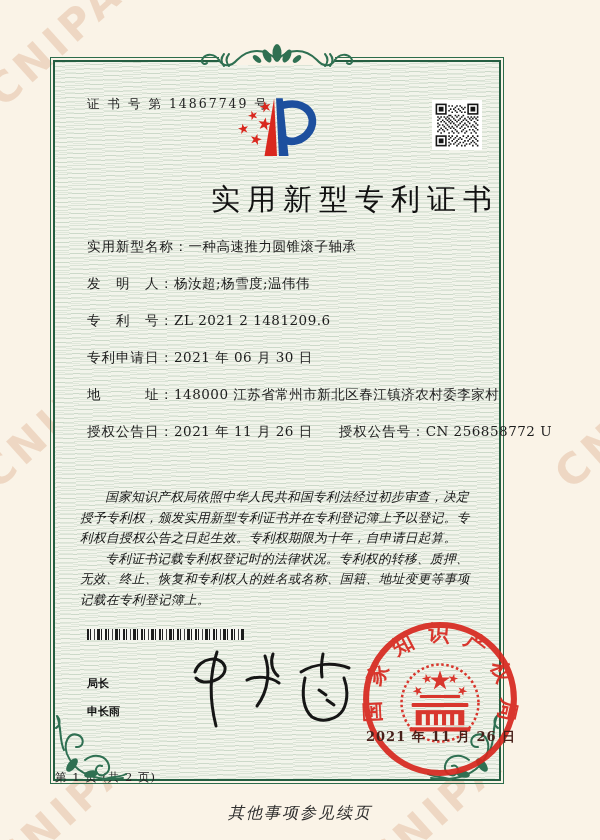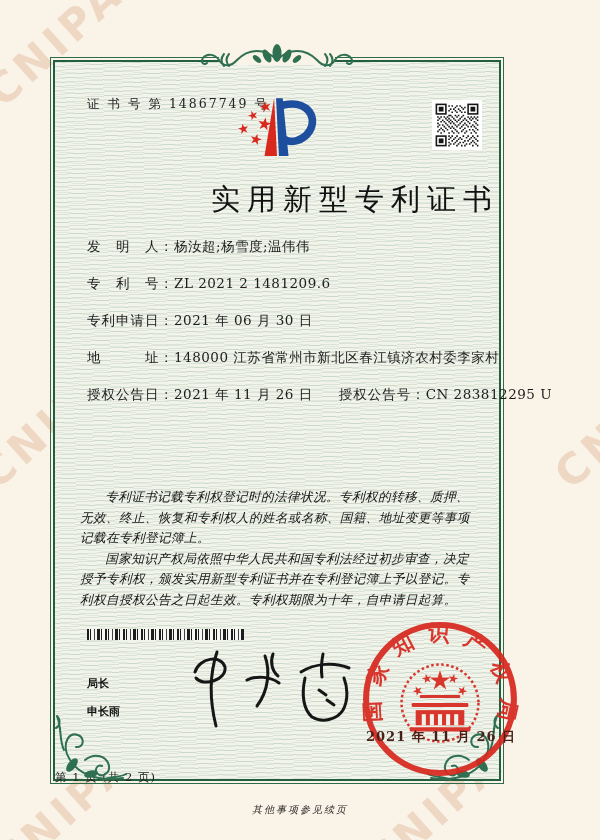--- a/index.html
+++ b/index.html
@@ -69,21 +69,21 @@
   .seal-date{
     position:absolute;left:306px;top:666px;width:160px;text-align:center;z-index:7;
     font-weight:bold;font-size:13px;letter-spacing:1px;color:#47201a;
   }
   .page-no{
     position:absolute;left:0;right:0;top:708px;
     font-size:11.5px;letter-spacing:1px;color:#222;
   }
   .continuation{
     position:absolute;left:0;right:0;top:803px;text-align:center;z-index:2;
-    font-size:10px;font-style:italic;letter-spacing:2px;color:#2e2e2e;
+    font-size:16px;font-style:italic;letter-spacing:2px;color:#2e2e2e;
   }
   .gstroke{stroke:#2f7052;fill:none;stroke-width:2;stroke-linecap:round;}
   .gfill{fill:#2f7052;stroke:none;}
 </style>
 </head>
 <body>
 
 <div class="wm" style="left:-28px;top:18px;">CNIPA</div>
 <div class="wm" style="left:330px;top:110px;font-size:36px;color:rgba(228,190,165,0.4);">CNIPA</div>
 <div class="wm" style="left:356px;top:275px;font-size:34px;color:rgba(224,185,160,0.38);">CNIPA</div>
@@ -163,39 +163,42 @@
             <rect x="23" y="3" width="3" height="3"></rect>
             <rect x="3" y="23" width="3" height="3"></rect>
           <path d="M9,2h1v1h-1z M11,2h1v1h-1z M14,2h1v1h-1z M16,2h1v1h-1z M13,3h1v1h-1z M17,3h1v1h-1z M19,3h1v1h-1z M10,4h1v1h-1z M12,4h1v1h-1z M15,4h1v1h-1z M18,4h1v1h-1z M9,5h1v1h-1z M13,5h1v1h-1z M16,5h1v1h-1z M11,6h1v1h-1z M14,6h1v1h-1z M17,6h1v1h-1z M19,6h1v1h-1z M9,8h2v1h-2z M13,8h1v1h-1z M15,8h1v1h-1z M18,8h1v1h-1z M2,9h1v1h-1z M4,9h1v1h-1z M6,9h1v1h-1z M8,9h1v1h-1z M11,9h1v1h-1z M14,9h1v1h-1z M17,9h1v1h-1z M21,9h1v1h-1z M23,9h1v1h-1z M25,9h1v1h-1z M27,9h1v1h-1z M3,10h1v1h-1z M7,10h1v1h-1z M9,10h1v1h-1z M12,10h1v1h-1z M16,10h1v1h-1z M19,10h1v1h-1z M22,10h1v1h-1z M24,10h1v1h-1z M26,10h1v1h-1z M2,11h1v1h-1z M5,11h1v1h-1z M8,11h1v1h-1z M10,11h1v1h-1z M13,11h1v1h-1z M15,11h1v1h-1z M18,11h1v1h-1z M20,11h1v1h-1z M23,11h1v1h-1z M27,11h1v1h-1z M4,12h1v1h-1z M6,12h1v1h-1z M9,12h1v1h-1z M11,12h1v1h-1z M14,12h1v1h-1z M17,12h1v1h-1z M21,12h1v1h-1z M25,12h1v1h-1z M2,13h1v1h-1z M7,13h1v1h-1z M10,13h1v1h-1z M12,13h1v1h-1z M16,13h1v1h-1z M19,13h1v1h-1z M22,13h1v1h-1z M26,13h1v1h-1z M3,14h1v1h-1z M5,14h1v1h-1z M8,14h1v1h-1z M13,14h1v1h-1z M15,14h1v1h-1z M18,14h1v1h-1z M20,14h1v1h-1z M24,14h1v1h-1z M27,14h1v1h-1z M2,15h1v1h-1z M6,15h1v1h-1z M9,15h1v1h-1z M11,15h1v1h-1z M14,15h1v1h-1z M17,15h1v1h-1z M21,15h1v1h-1z M23,15h1v1h-1z M25,15h1v1h-1z M4,16h1v1h-1z M7,16h1v1h-1z M10,16h1v1h-1z M12,16h1v1h-1z M16,16h1v1h-1z M19,16h1v1h-1z M26,16h1v1h-1z M3,17h1v1h-1z M5,17h1v1h-1z M8,17h1v1h-1z M13,17h1v1h-1z M18,17h1v1h-1z M22,17h1v1h-1z M24,17h1v1h-1z M27,17h1v1h-1z M2,18h1v1h-1z M6,18h1v1h-1z M11,18h1v1h-1z M14,18h1v1h-1z M17,18h1v1h-1z M20,18h1v1h-1z M25,18h1v1h-1z M4,19h1v1h-1z M9,19h1v1h-1z M12,19h1v1h-1z M15,19h1v1h-1z M19,19h1v1h-1z M23,19h1v1h-1z M26,19h1v1h-1z M9,21h1v1h-1z M11,21h1v1h-1z M14,21h1v1h-1z M18,21h1v1h-1z M21,21h1v1h-1z M24,21h1v1h-1z M27,21h1v1h-1z M10,22h1v1h-1z M13,22h1v1h-1z M16,22h1v1h-1z M20,22h1v1h-1z M23,22h1v1h-1z M25,22h1v1h-1z M9,23h1v1h-1z M12,23h1v1h-1z M15,23h1v1h-1z M17,23h1v1h-1z M22,23h1v1h-1z M26,23h1v1h-1z M11,24h1v1h-1z M14,24h1v1h-1z M19,24h1v1h-1z M21,24h1v1h-1z M24,24h1v1h-1z M27,24h1v1h-1z M9,25h1v1h-1z M13,25h1v1h-1z M16,25h1v1h-1z M18,25h1v1h-1z M23,25h1v1h-1z M25,25h1v1h-1z M10,26h1v1h-1z M12,26h1v1h-1z M15,26h1v1h-1z M20,26h1v1h-1z M22,26h1v1h-1z M26,26h1v1h-1z M9,27h1v1h-1z M14,27h1v1h-1z M17,27h1v1h-1z M19,27h1v1h-1z M24,27h1v1h-1z M27,27h1v1h-1z"></path>
         </g>
       </svg>
 
       <div class="title">实用新型专利证书</div>
 
       <div class="fields">
         <div class="field-row">
+          <span class="flabel">实用新型名称：</span><span class="fvalue">一种高速推力圆锥滚子轴承</span>
+        </div>
+        <div class="field-row">
           <span class="flabel">发　明　人：</span><span class="fvalue">杨汝超;杨雪度;温伟伟</span>
         </div>
         <div class="field-row">
           <span class="flabel">专　利　号：</span><span class="fvalue">ZL 2021 2 1481209.6</span>
         </div>
         <div class="field-row">
           <span class="flabel">专利申请日：</span><span class="fvalue">2021 年 06 月 30 日</span>
         </div>
         <div class="field-row">
           <span class="flabel">地　　　址：</span><span class="fvalue">148000 江苏省常州市新北区春江镇济农村委李家村</span>
         </div>
         <div class="field-row">
-          <span class="flabel">授权公告日：</span><span class="fvalue">2021 年 11 月 26 日</span><span class="flabel flabel2">授权公告号：</span><span class="fvalue">CN 283812295 U</span>
+          <span class="flabel">授权公告日：</span><span class="fvalue">2021 年 11 月 26 日</span><span class="flabel flabel2">授权公告号：</span><span class="fvalue">CN 256858772 U</span>
         </div>
       </div>
 
       <div class="paras">
+        <p>国家知识产权局依照中华人民共和国专利法经过初步审查，决定授予专利权，颁发实用新型专利证书并在专利登记簿上予以登记。专利权自授权公告之日起生效。专利权期限为十年，自申请日起算。</p>
         <p>专利证书记载专利权登记时的法律状况。专利权的转移、质押、无效、终止、恢复和专利权人的姓名或名称、国籍、地址变更等事项记载在专利登记簿上。</p>
-        <p>国家知识产权局依照中华人民共和国专利法经过初步审查，决定授予专利权，颁发实用新型专利证书并在专利登记簿上予以登记。专利权自授权公告之日起生效。专利权期限为十年，自申请日起算。</p>
       </div>
 
       <div class="barcode"></div>
 
       <div class="officer">
         <div>局长</div>
         <div>申长雨</div>
       </div>
 
       <svg class="signature" width="210" height="95" viewBox="0 0 210 95">

